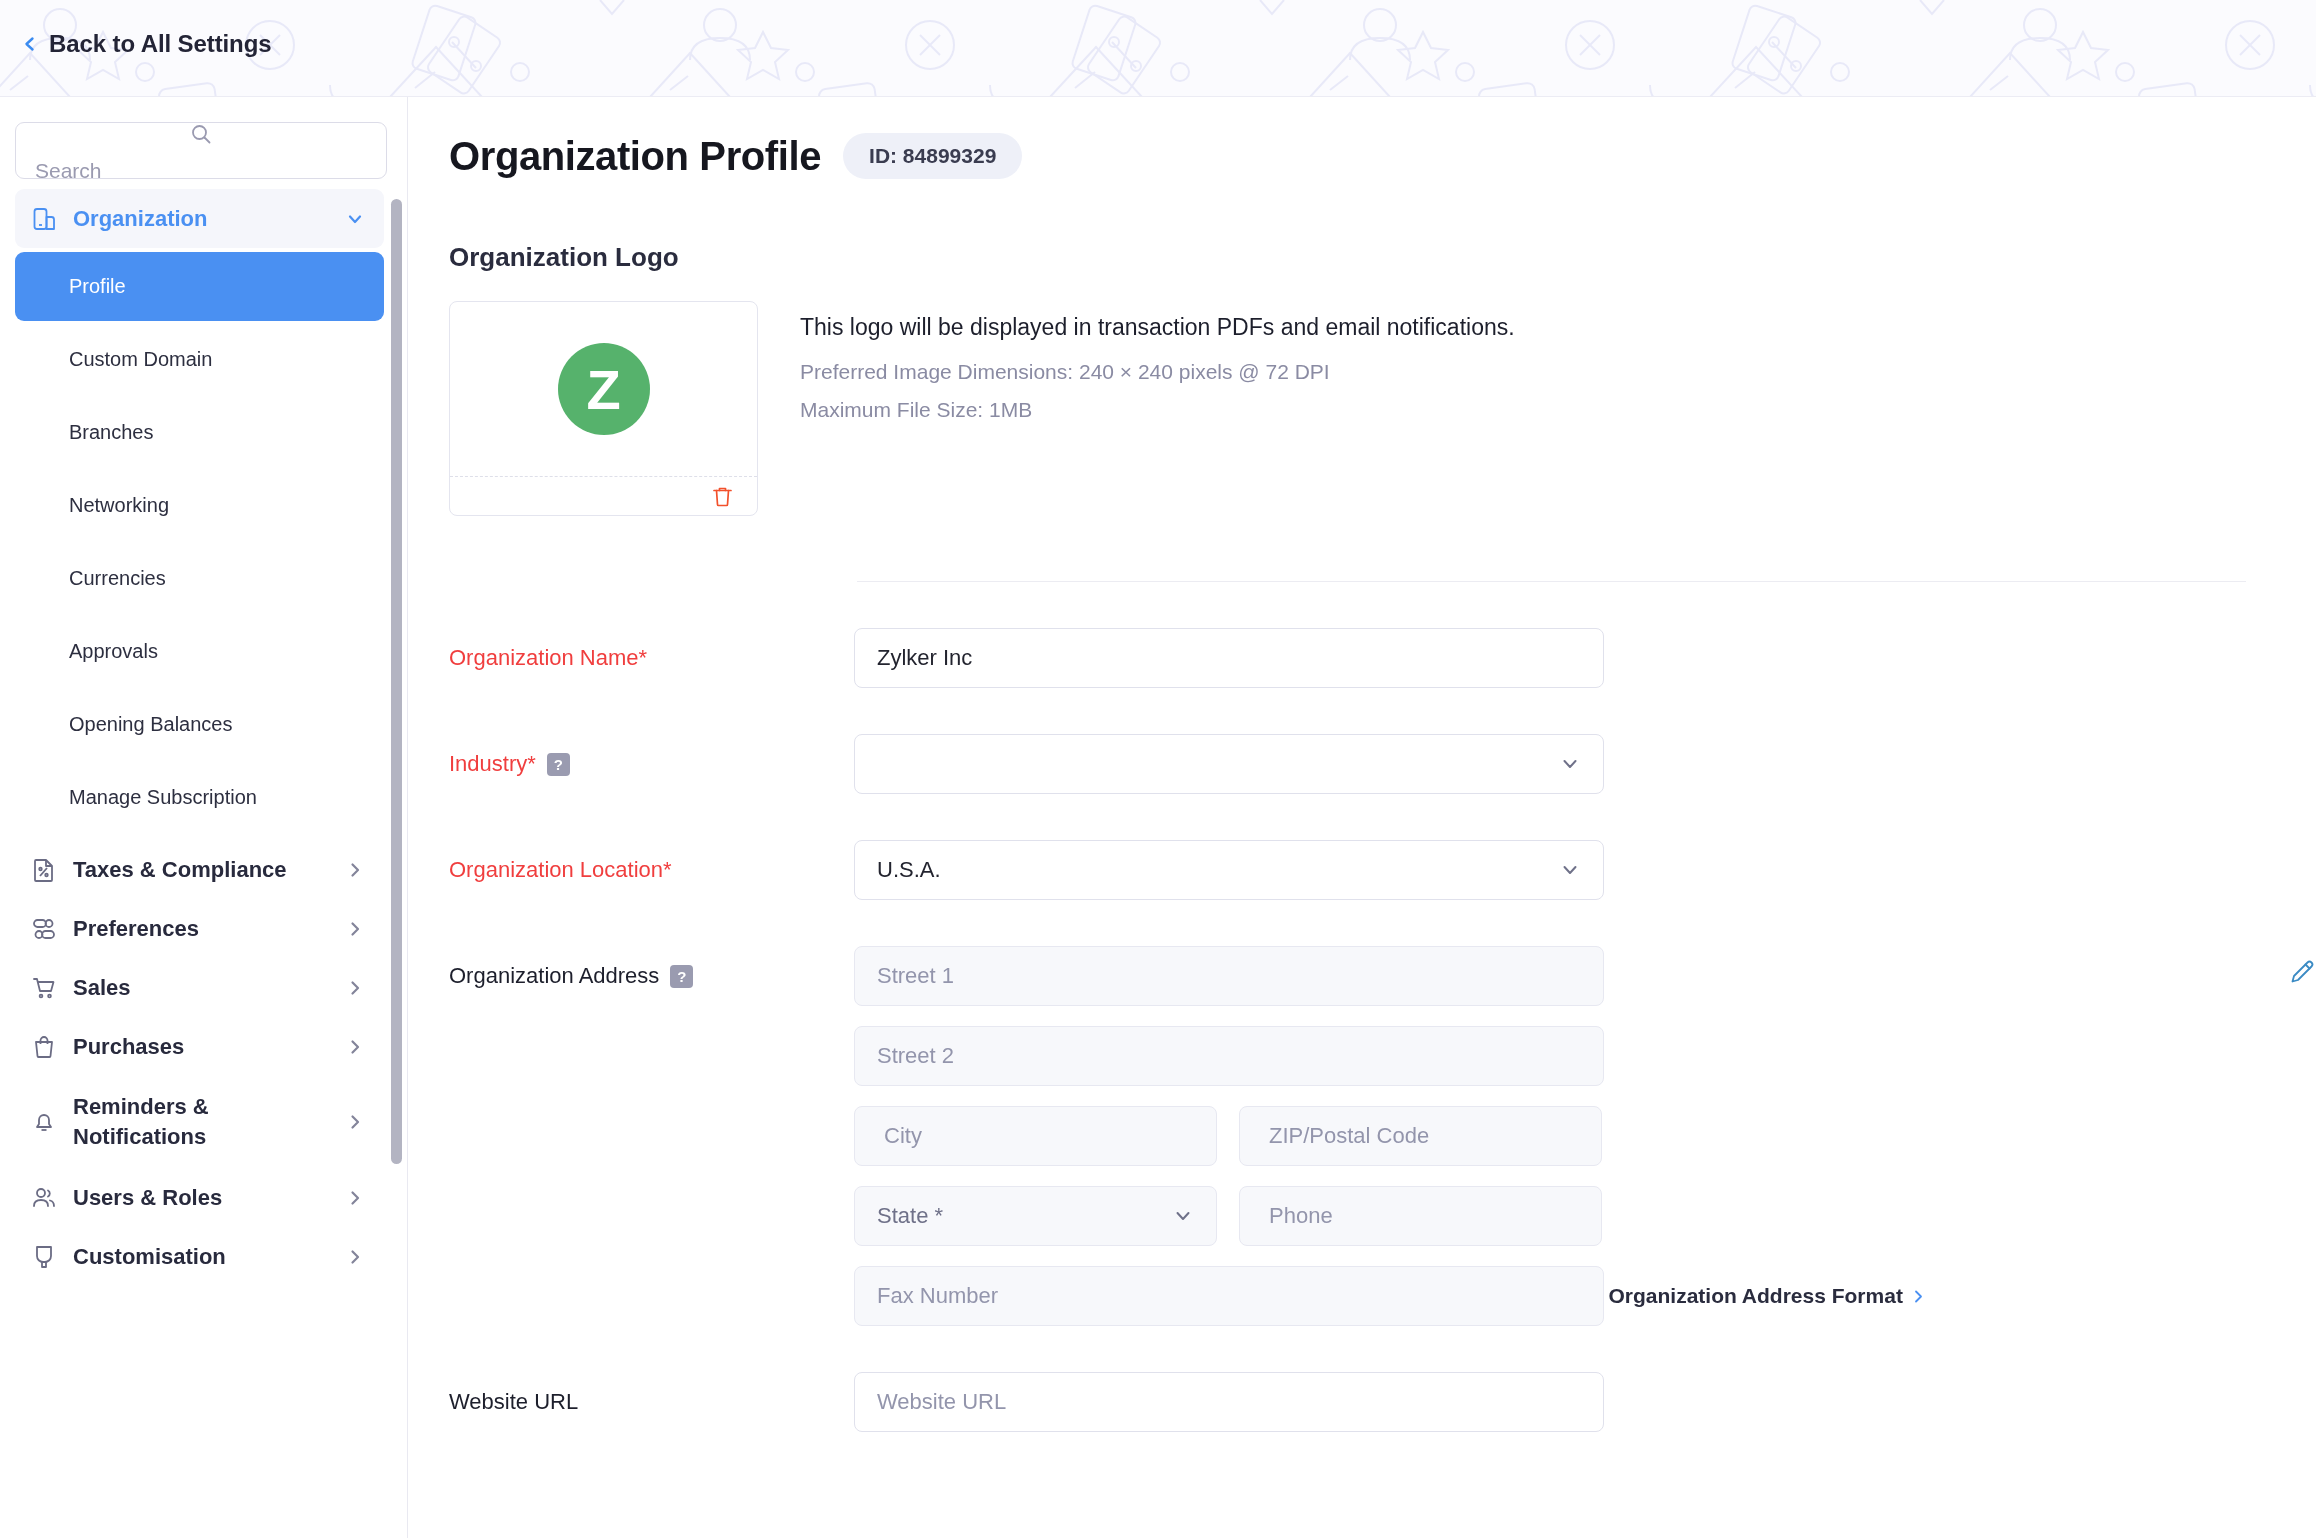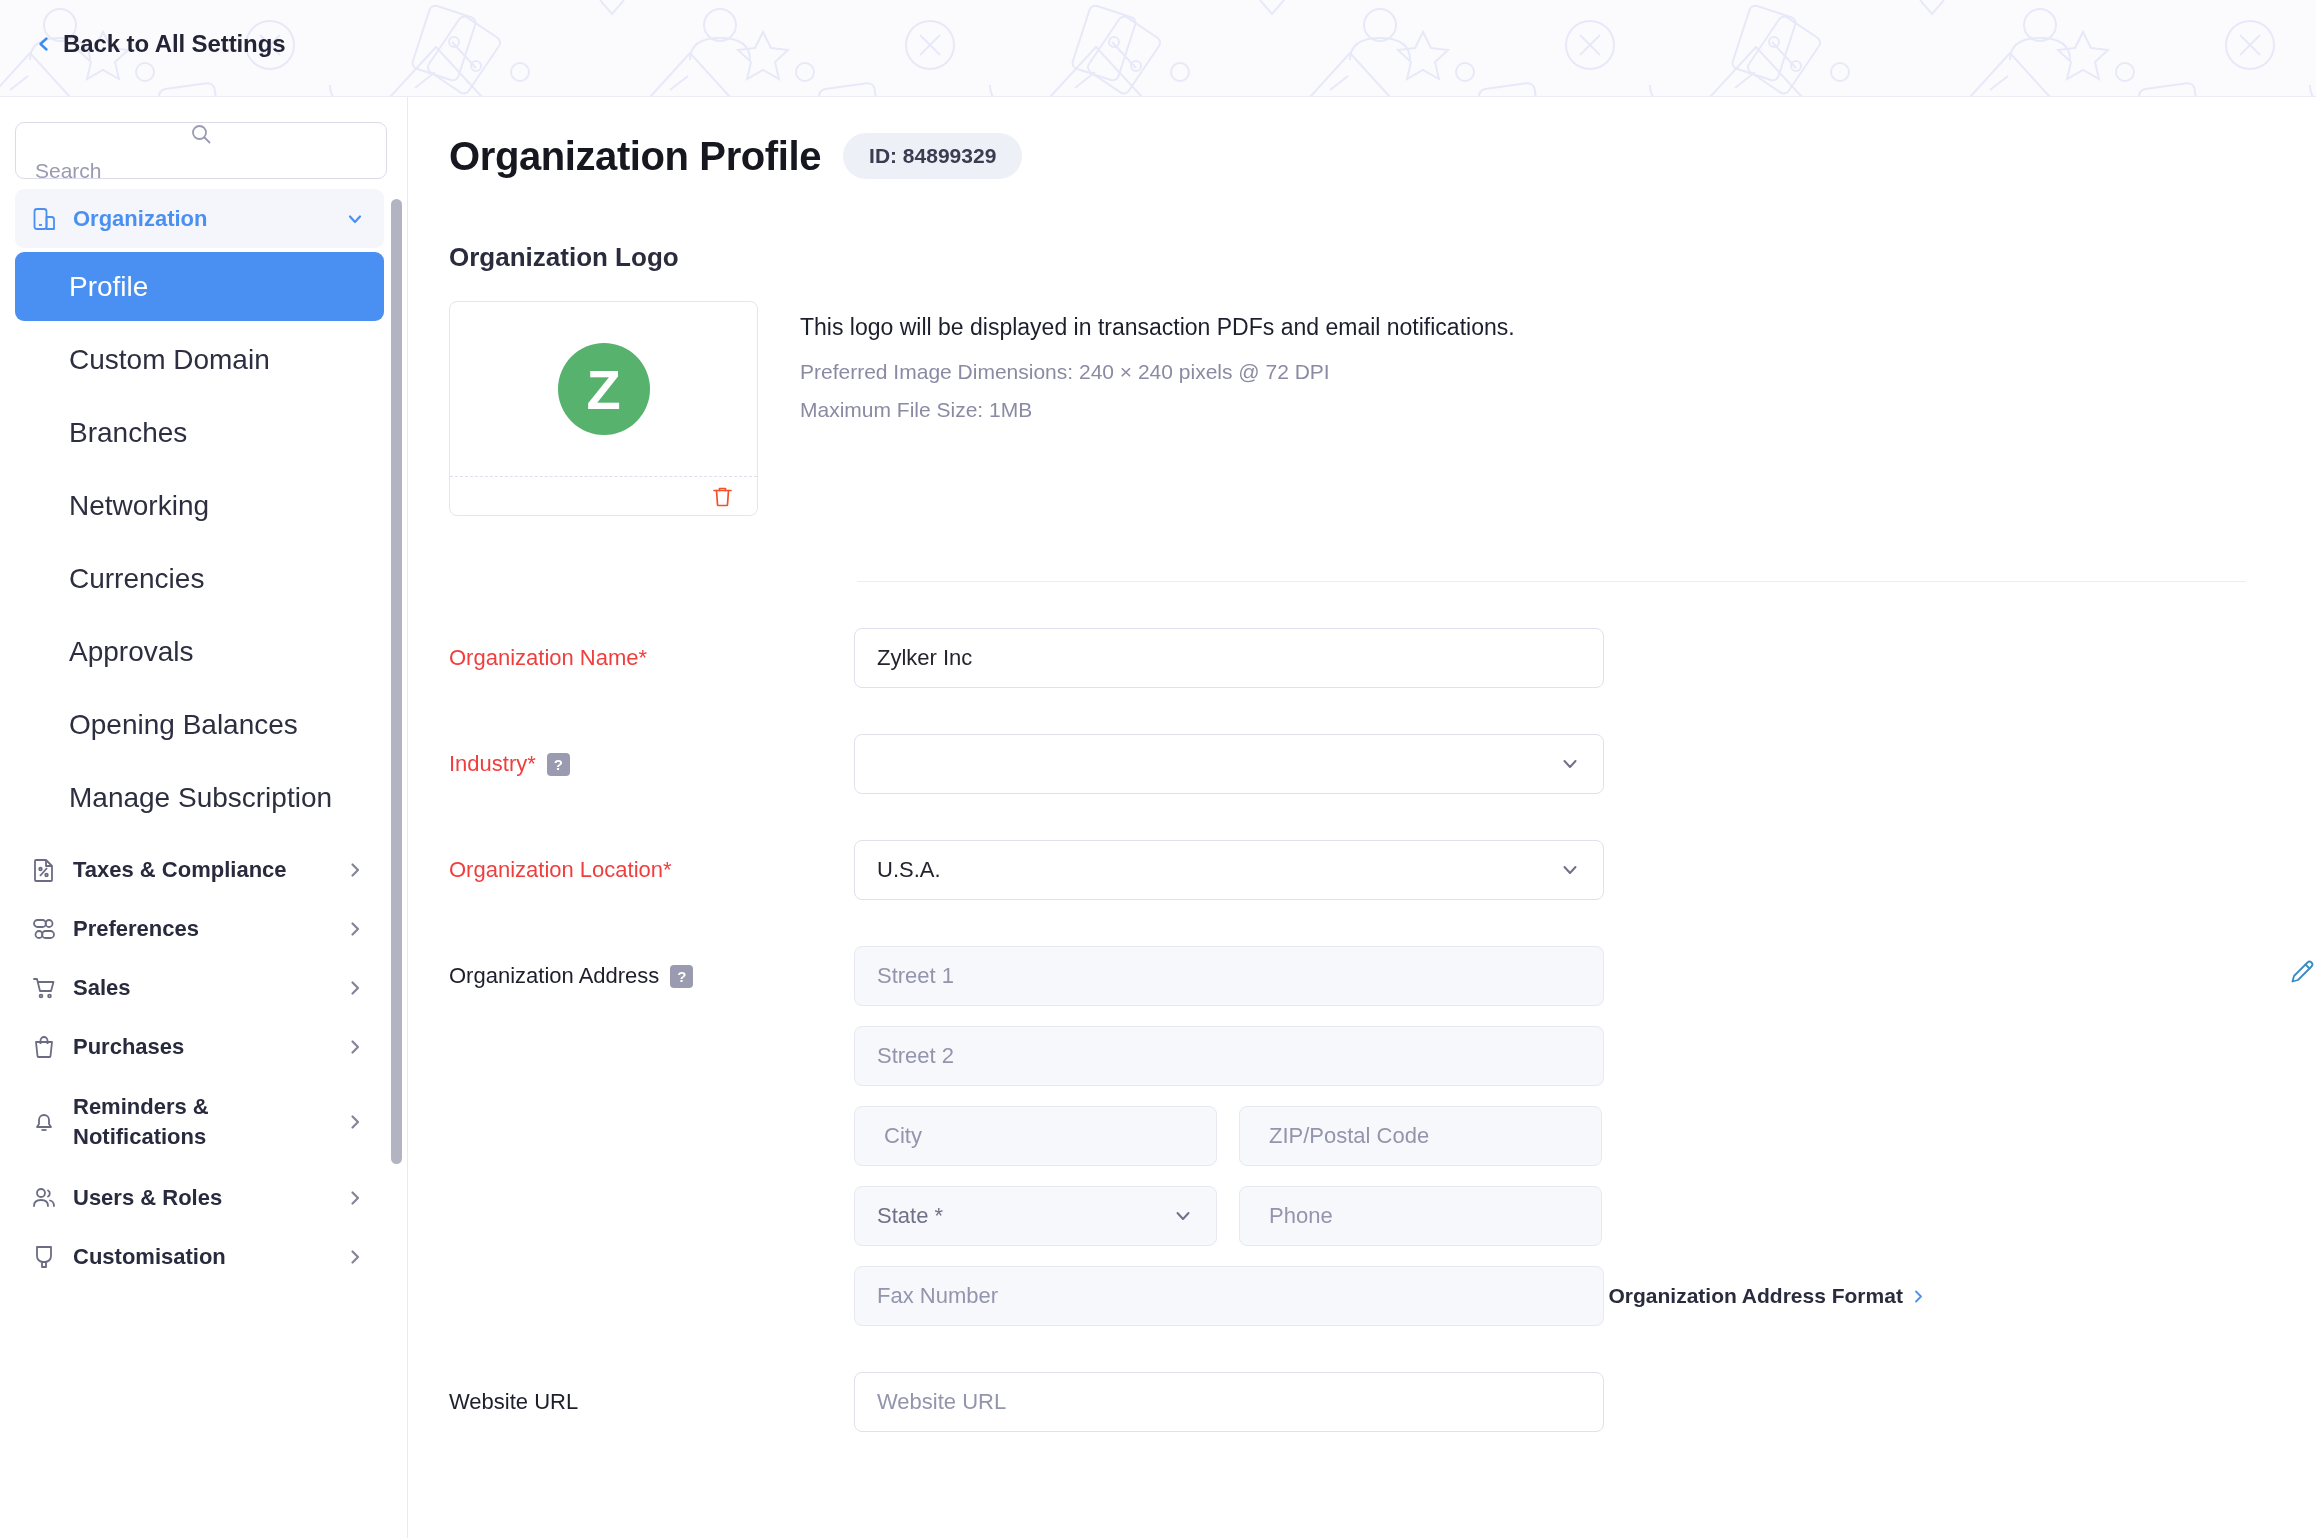--- a/index.html
+++ b/index.html
@@ -15,21 +15,21 @@
     position: absolute; top: 0; left: 0; width: 2316px; height: 97px;
     background: #fbfbfe;
     border-bottom: 1px solid #ececf4;
     overflow: hidden;
   }
   .topbar-pattern {
     position: absolute; inset: 0;
     opacity: 1;
   }
   .back-link {
-    position: absolute; left: 36px; top: 30px;
+    position: absolute; left: 22px; top: 30px;
     display: flex; align-items: center; gap: 11px;
     z-index: 3; cursor: pointer;
   }
   .back-chev {
     width: 16px; height: 16px; display: block;
     color: #3b8bf0;
   }
   .back-text {
     font-size: 24px; font-weight: bold; color: #232436;
     letter-spacing: -0.1px;
@@ -90,21 +90,21 @@
   .nav-group-head.open .glabel { color: #4a90f2; }
   .nav-group-head .gchev { width: 20px; height: 20px; color: #4a90f2; flex:0 0 auto; }
   .nav-group-head:not(.open) .gchev { color: #83849a; }
 
   .nav-sub {
     margin: 4px 24px 0 15px;
     height: 69px;
     display: flex; align-items: center;
     padding-left: 54px;
     border-radius: 9px;
-    font-size: 28px; color: #2d2f40;
+    font-size: 20px; color: #2d2f40;
     cursor: pointer;
   }
   .nav-sub.active { background: #4a90f2; color: #ffffff; }
   .nav-spacer-xs { height: 8px; }
 
   .nav-group-head.multiline { height: 92px; align-items: center; }
   .nav-group-head.multiline .glabel { line-height: 1.35; }
 
   
   .main {

